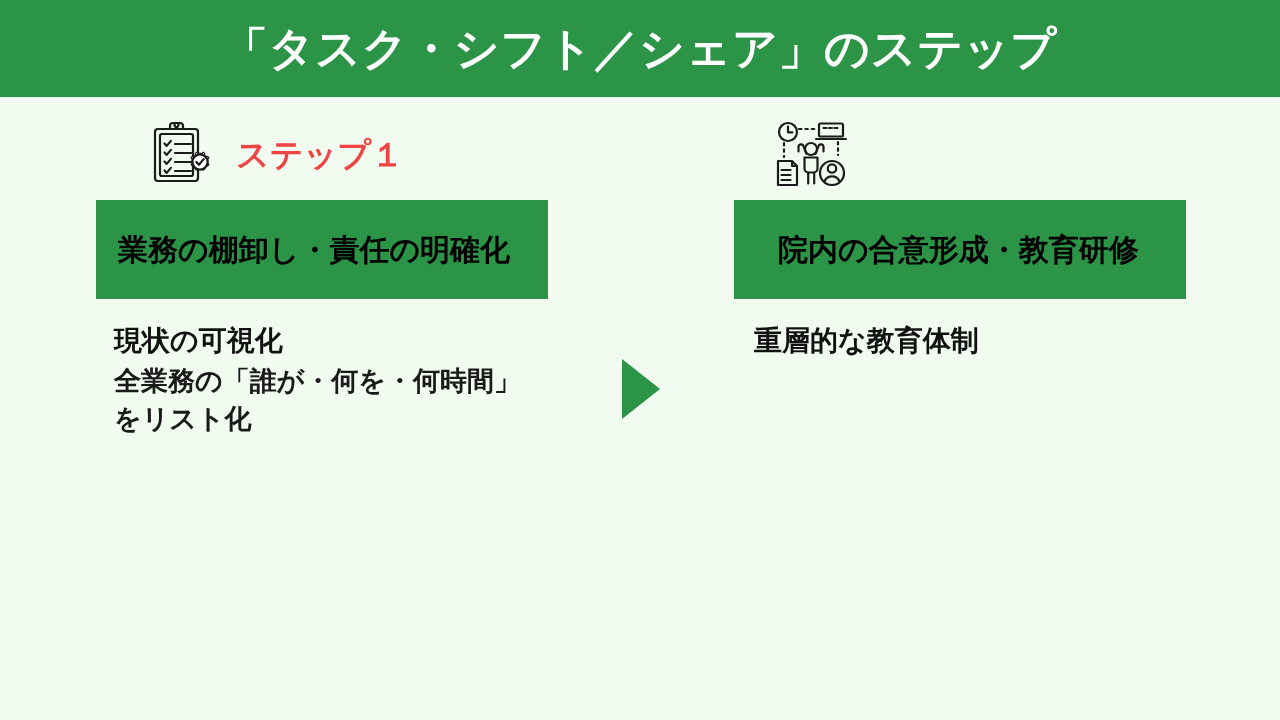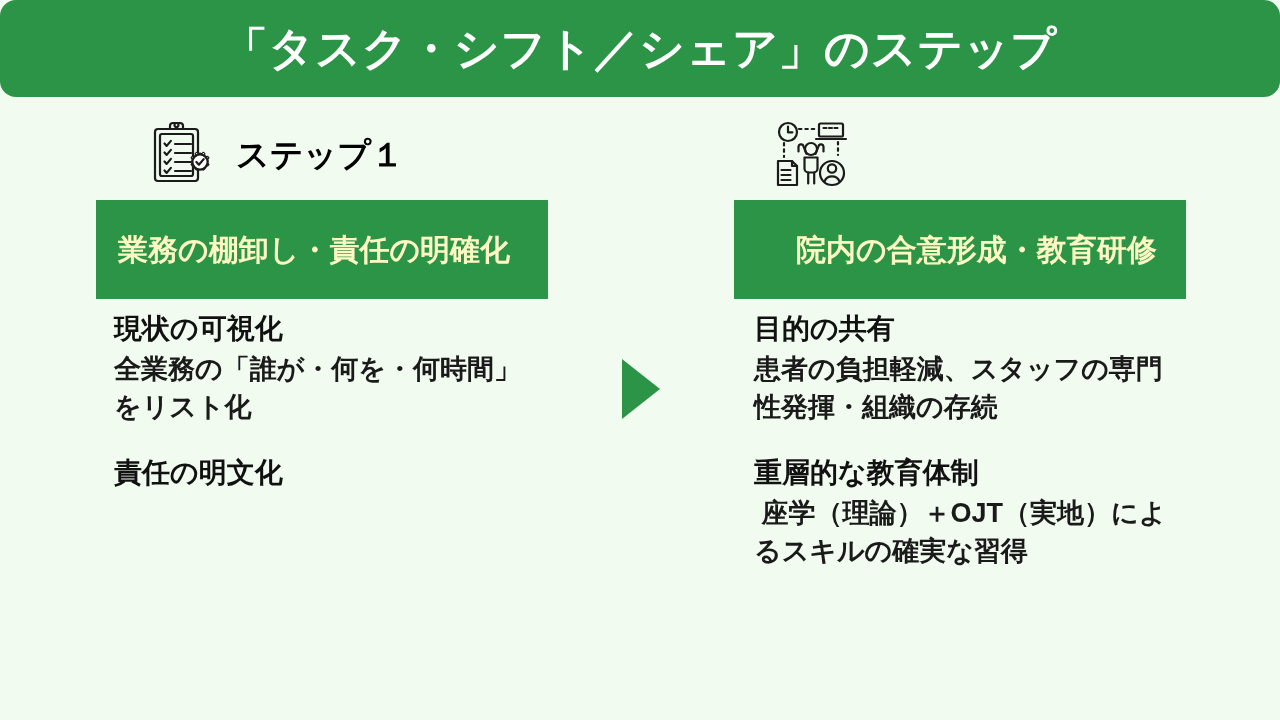--- a/index.html
+++ b/index.html
@@ -26,21 +26,20 @@
   .title-bar {
     position: absolute;
     left: 0;
     top: 0;
     width: 1280px;
     height: 97px;
     background: #2b9446;
     display: flex;
     align-items: center;
     justify-content: center;
-    border-radius: 16px;
   }
   .title-text {
     color: #ffffff;
     font-size: 45px;
     font-weight: bold;
     letter-spacing: 0.5px;
     line-height: 1;
     white-space: nowrap;
   }
 
@@ -64,48 +63,48 @@
 
   .step-icon {
     width: 74px;
     height: 68px;
     flex: 0 0 74px;
     display: block;
   }
   .step-label {
     font-size: 33px;
     font-weight: bold;
-    color: #000000;
+    color: #ef4444;
     margin-left: 14px;
     line-height: 1;
     white-space: nowrap;
   }
 
   .step-banner {
     width: 452px;
     height: 99px;
     background: #2b9446;
     display: flex;
     align-items: center;
     box-sizing: border-box;
     padding-left: 22px;
     margin-top: 10px;
   }
-  .col-right .step-banner { padding-left: 62px; }
+  .col-right .step-banner { padding-left: 44px; }
   .step-banner-text {
-    color: #fef9c3;
+    color: #000000;
     font-size: 30px;
     font-weight: bold;
     line-height: 1;
     white-space: nowrap;
   }
 
   
   .items {
-    margin-top: 12px;
+    margin-top: 24px;
     padding-left: 18px;
   }
   .col-right .items { padding-left: 20px; }
 
   .item { margin-bottom: 28px; }
   .item:last-child { margin-bottom: 0; }
 
   .item-title {
     font-size: 28px;
     font-weight: bold;
@@ -182,21 +181,20 @@
     <div class="step-banner">
       <span class="step-banner-text">業務の棚卸し・責任の明確化</span>
     </div>
 
     <div class="items">
       <div class="item">
         <div class="item-title">現状の可視化</div>
         <div class="item-desc">全業務の「誰が・何を・何時間」をリスト化</div>
       </div>
       <div class="item">
-        <div class="item-title">責任の明文化</div>
       </div>
     </div>
   </div>
 
   <div class="arrow"></div>
 
   <div class="column col-right">
 
     <div class="step-head">
       <span class="step-icon">
@@ -232,23 +230,18 @@
         </svg>
       </span>
     </div>
 
     <div class="step-banner">
       <span class="step-banner-text">院内の合意形成・教育研修</span>
     </div>
 
     <div class="items">
       <div class="item">
-        <div class="item-title">目的の共有</div>
-        <div class="item-desc">患者の負担軽減、スタッフの専門性発揮・組織の存続</div>
+        <div class="item-title">重層的な教育体制</div>
       </div>
-      <div class="item">
-        <div class="item-title">重層的な教育体制</div>
-        <div class="item-desc"> 座学（理論）＋OJT（実地）によるスキルの確実な習得</div>
-      </div>
     </div>
   </div>
 
 </div>
 
 </body></html>

